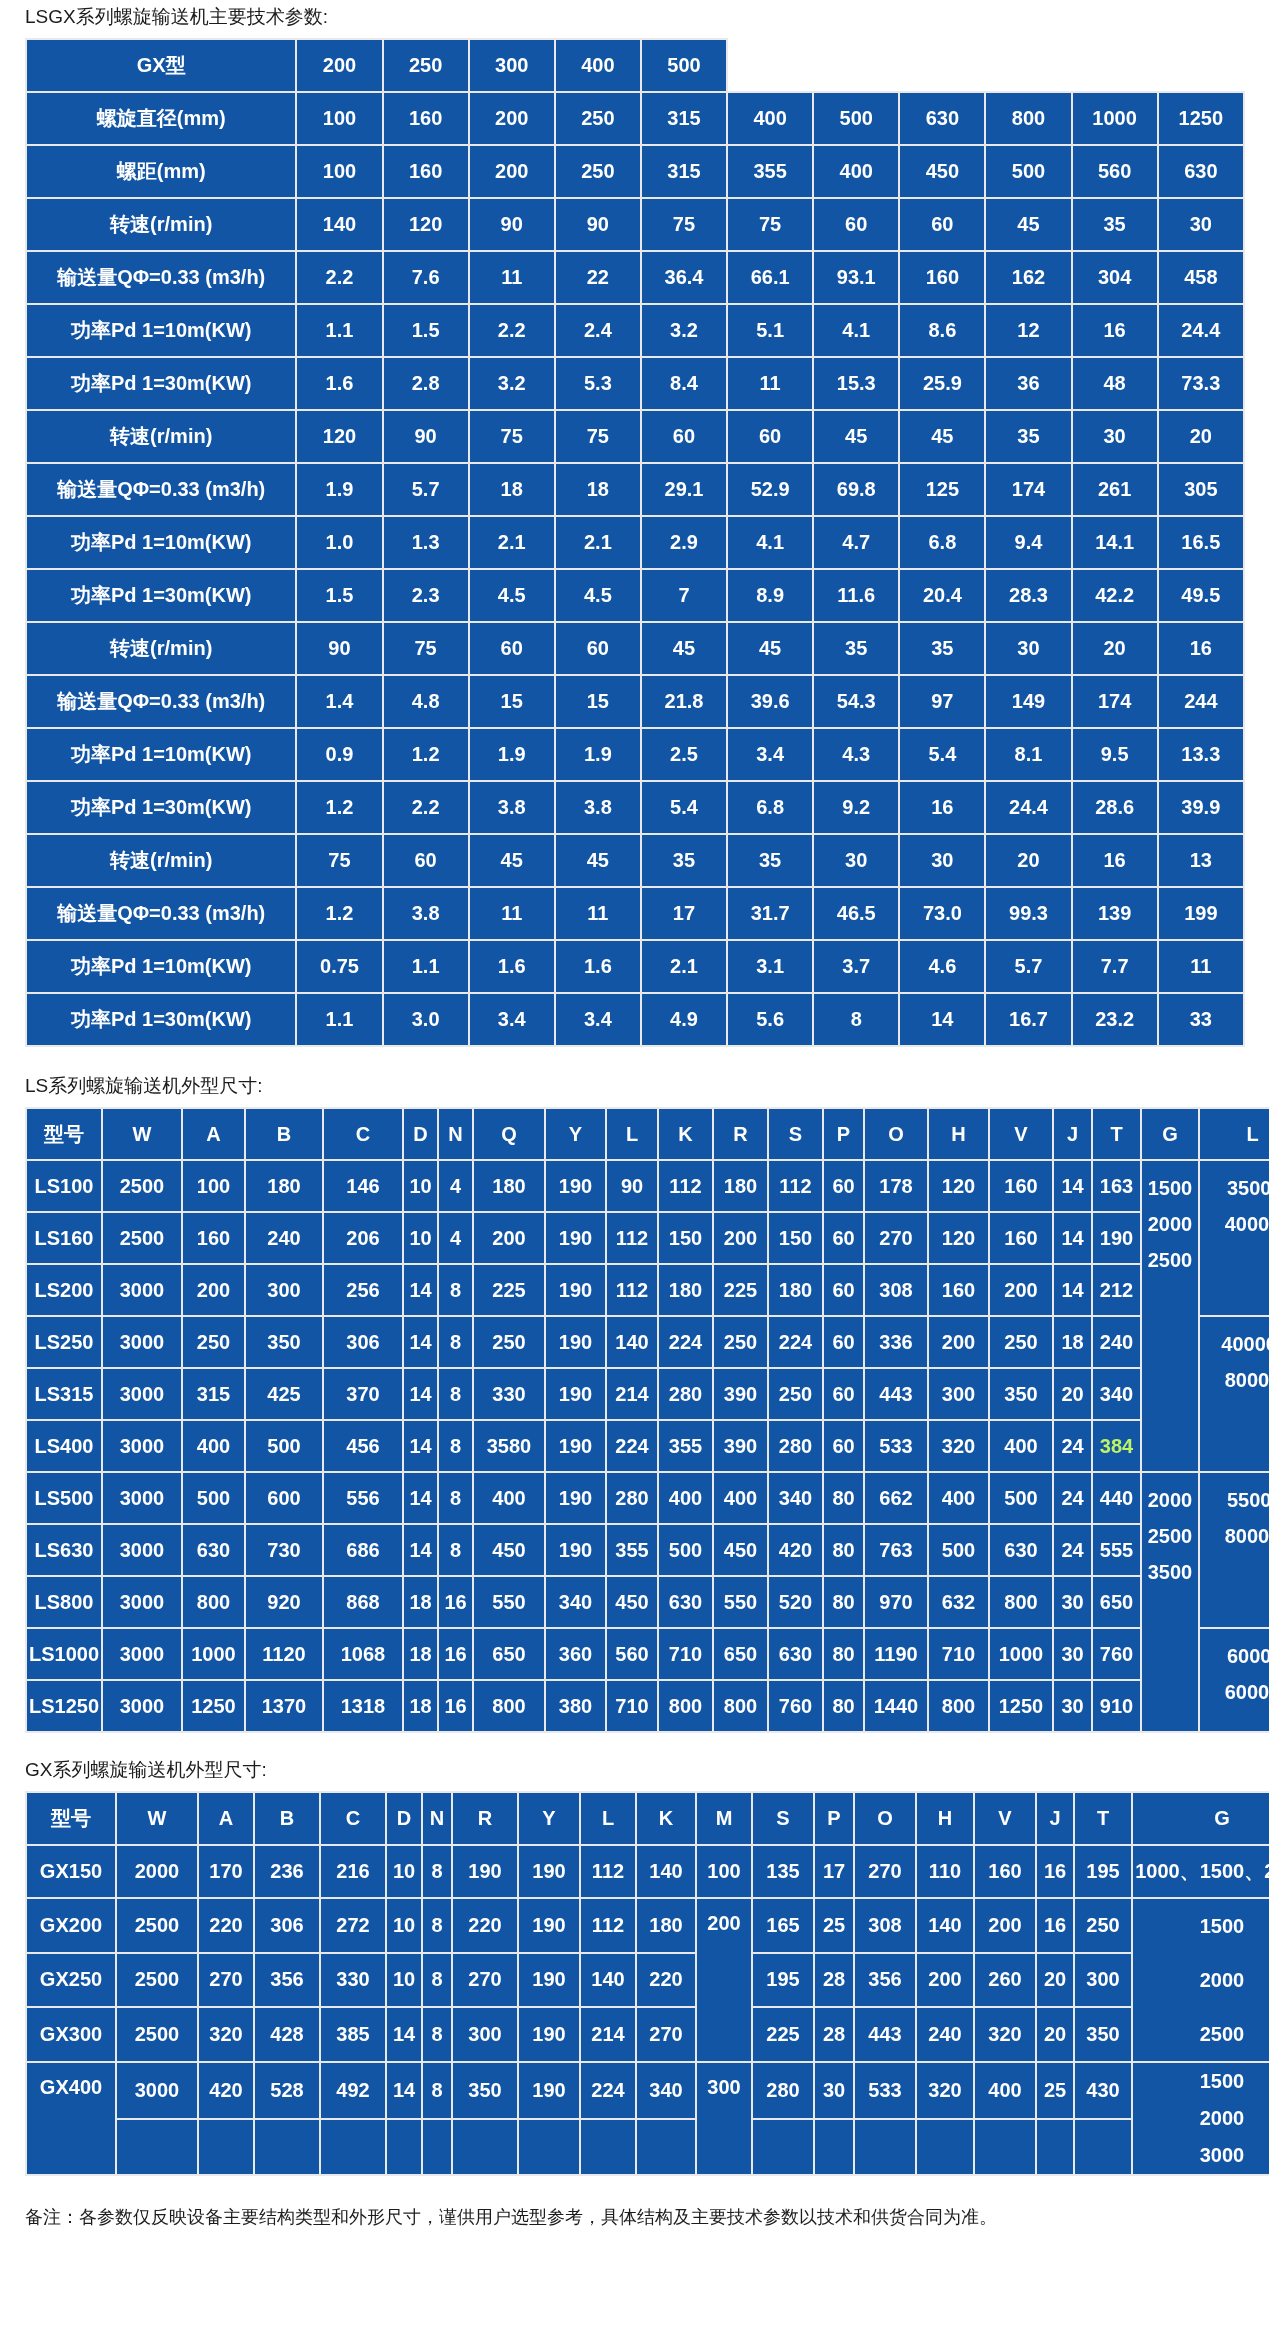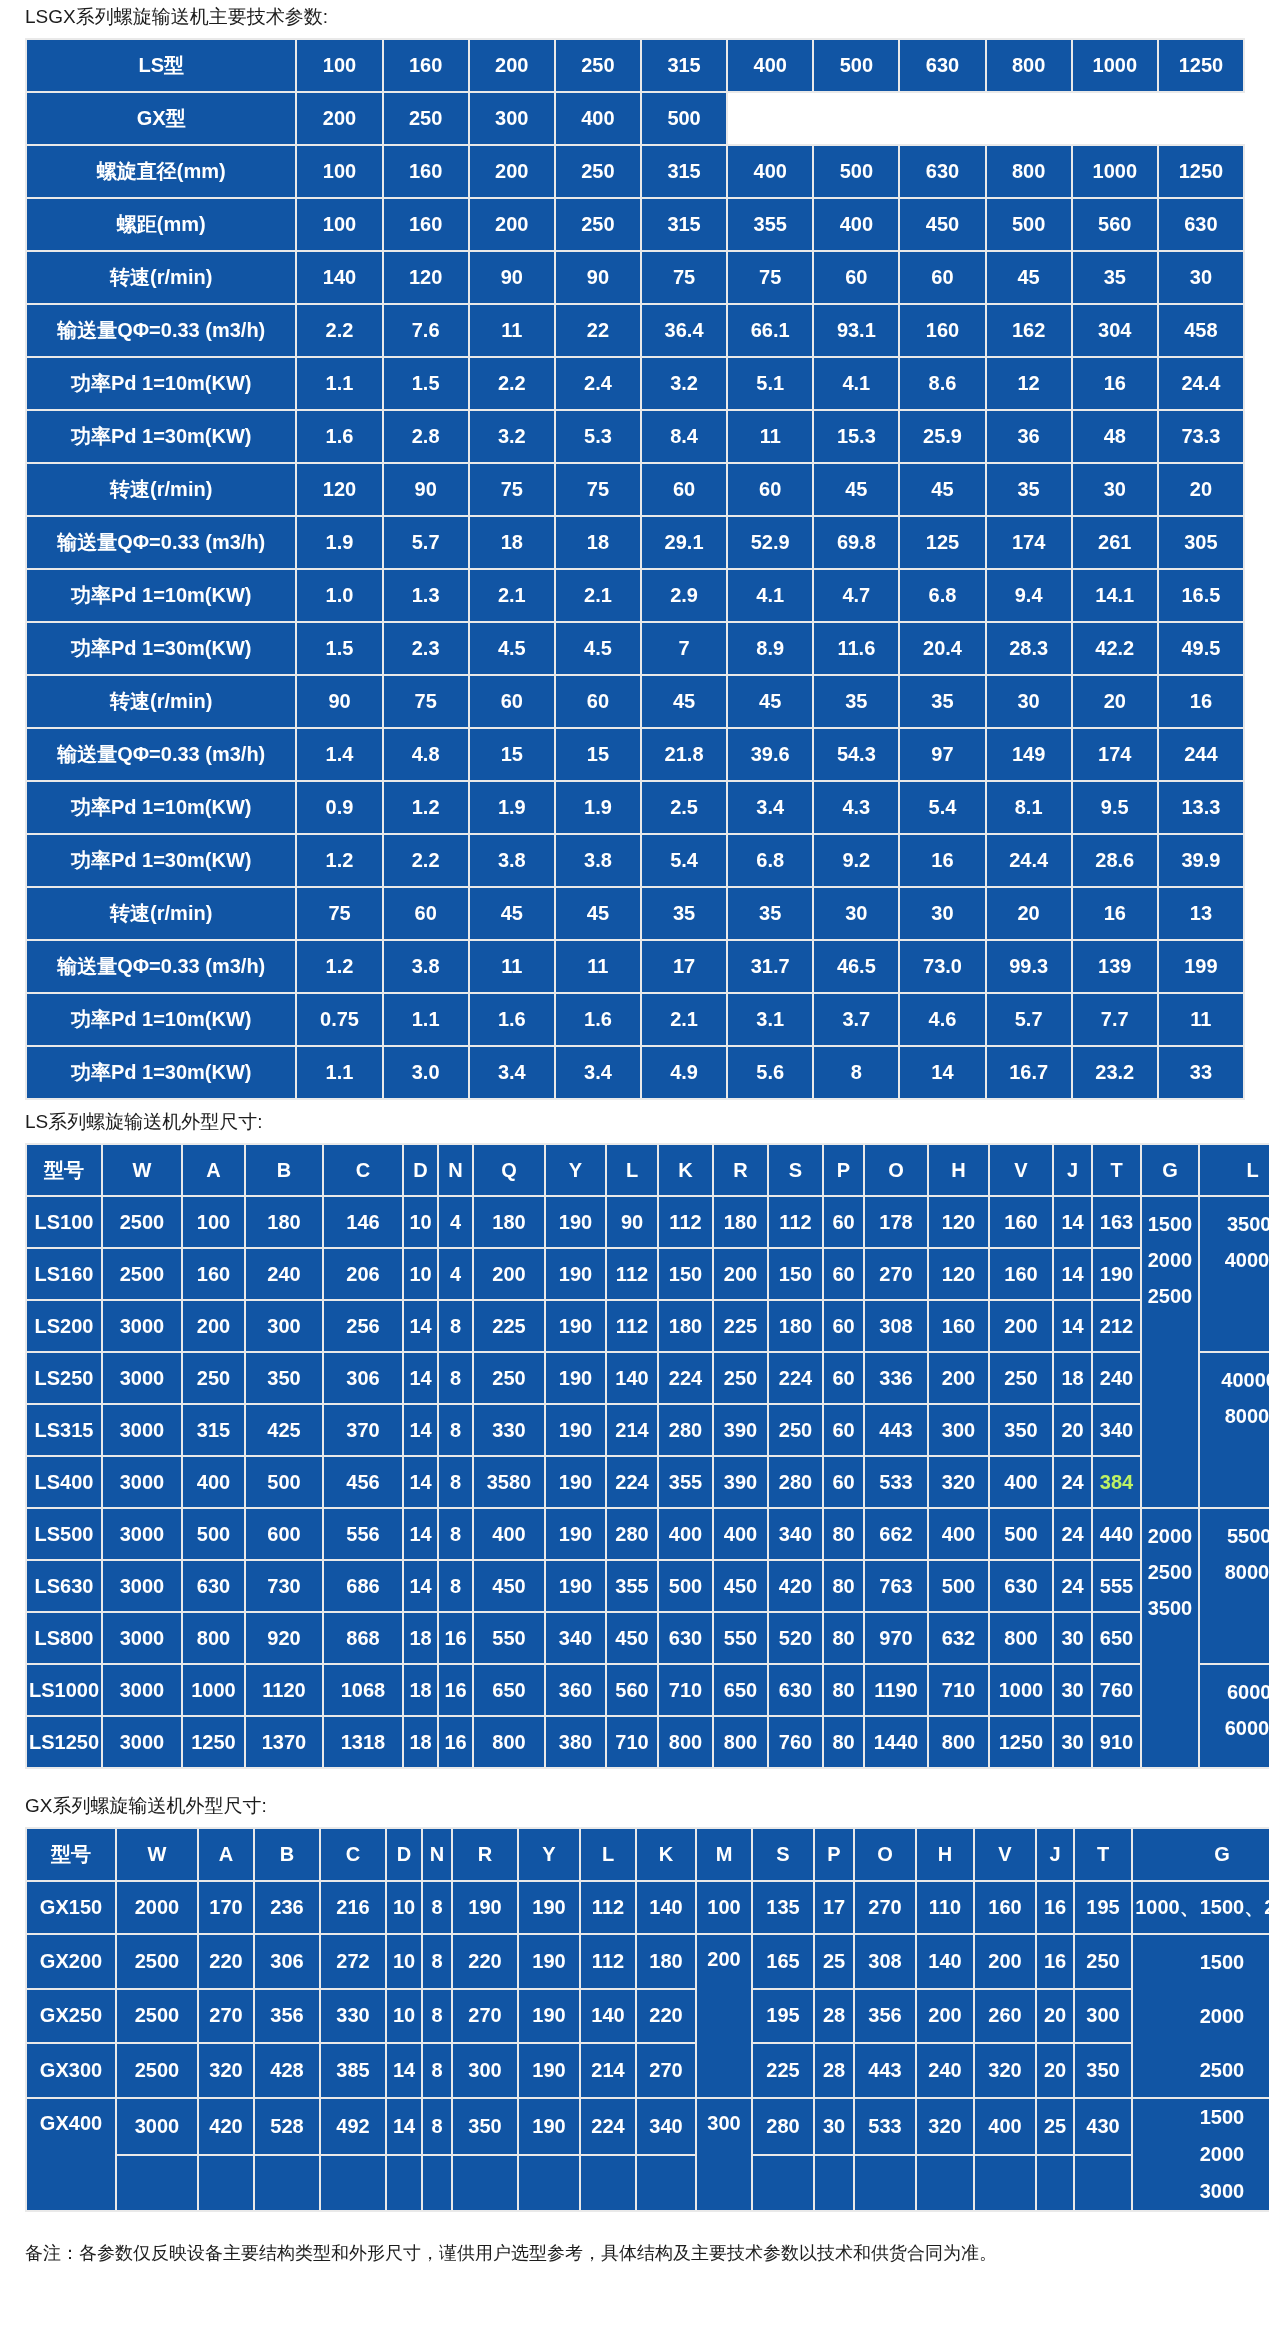--- a/index.html
+++ b/index.html
@@ -1,19 +1,19 @@
 <!DOCTYPE html>
 <html><head>
 <meta charset="utf-8">
 <style>
   html,body{margin:0;padding:0;background:#ffffff;}
   body{width:1269px;font-family:"Liberation Sans","DejaVu Sans",sans-serif;}
   .page{padding:5px 24px 30px 25px;}
   .section-title{font-size:19px;color:#1c1c1c;margin:0 0 9px 0;line-height:24px;}
-  .gap1{margin-top:10px;}
+  .gap1{margin-top:27px;}
   .gap2{margin-top:25px;}
   table{border-collapse:collapse;table-layout:fixed;width:1220px;}
   td{border:2px solid #e9e9e9;background:#1155a4;color:#ffffff;font-weight:bold;
      font-size:20px;text-align:center;vertical-align:middle;padding:0;height:51px;
      line-height:1.15;overflow:hidden;}
   #t1 td{height:51px;}
   #t2 td{height:50px;}
   #t3 td{height:51px;}
   td.gap-cell{background:#ffffff;border:none;}
   td.m2{vertical-align:top;padding-top:9px;}
@@ -43,34 +43,20 @@
         <col style="width:86px">
         <col style="width:86px">
         <col style="width:86px">
       <col style="width:86px">
         <col style="width:86px">
         <col style="width:86px">
         <col style="width:86px">
     </colgroup>
     <tbody>
         <tr>
-          <td>LS型</td>
-          <td>100</td>
-          <td>160</td>
-          <td>200</td>
-          <td>250</td>
-          <td>315</td>
-          <td>400</td>
-          <td>500</td>
-          <td>630</td>
-          <td>800</td>
-          <td>1000</td>
-          <td>1250</td>
-        </tr>
-        <tr>
           <td>GX型</td>
           <td>200</td>
           <td>250</td>
           <td>300</td>
           <td>400</td>
           <td>500</td>
           <td class="gap-cell" colspan="6"></td>
         </tr>
         <tr>
           <td>螺旋直径(mm)</td>

